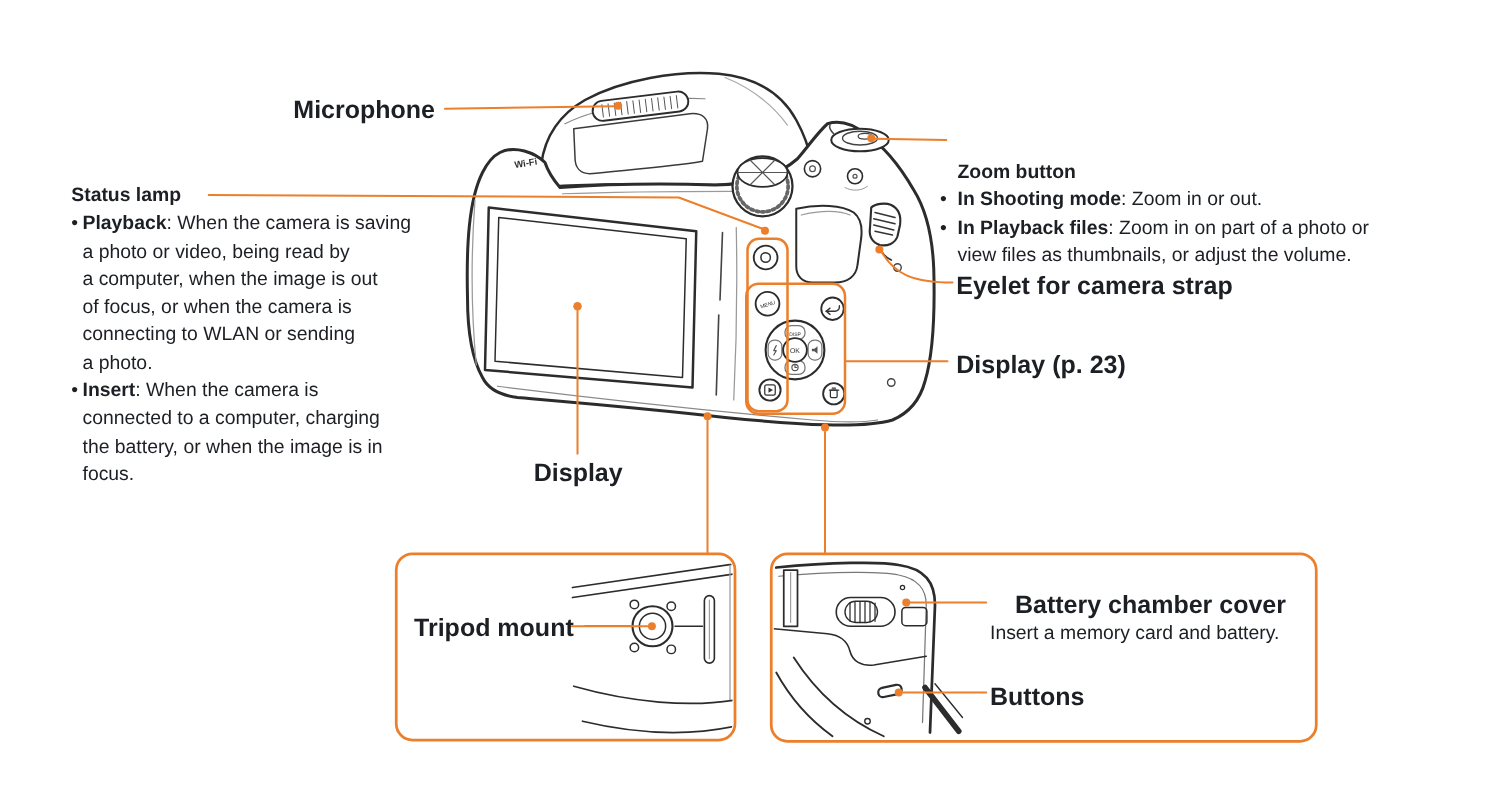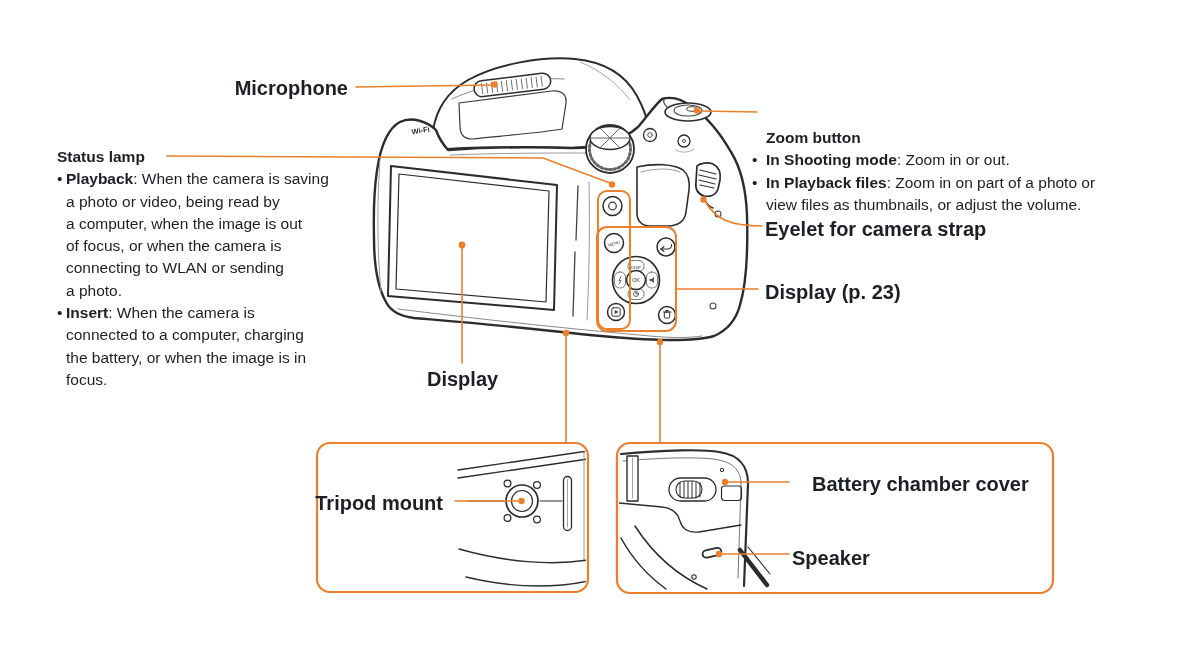--- a/index.html
+++ b/index.html
@@ -307,19 +307,20 @@
 view files as thumbnails, or adjust the volume.</span></span>
     </div>
   </div>
 
   <div class="lbl" style="left:765px; top:218px">Eyelet for camera strap</div>
 
   <div class="lbl" style="left:765px; top:281px"><b>Display</b><span style="font-weight:700"> (p. 23)</span></div>
 
   <div class="lbl" style="left:427px; top:368px">Display</div>
 
-  <div class="lbl ra" style="left:292px; top:492px; width:151px">Tripod mount</div>
+  <div class="lbl ra" style="left:308px; top:492px; width:151px">Tripod mount</div>
 
   <div class="lbl" style="left:812px; top:473px">Battery chamber cover</div>
-
-  <div class="lbl" style="left:792px; top:547px">Speaker</div>
+  <div class="txt" style="left:792px; top:498px">Insert a memory card and battery.</div>
+
+  <div class="lbl" style="left:792px; top:547px">Buttons</div>
 
 </div>
 
 </body></html>

